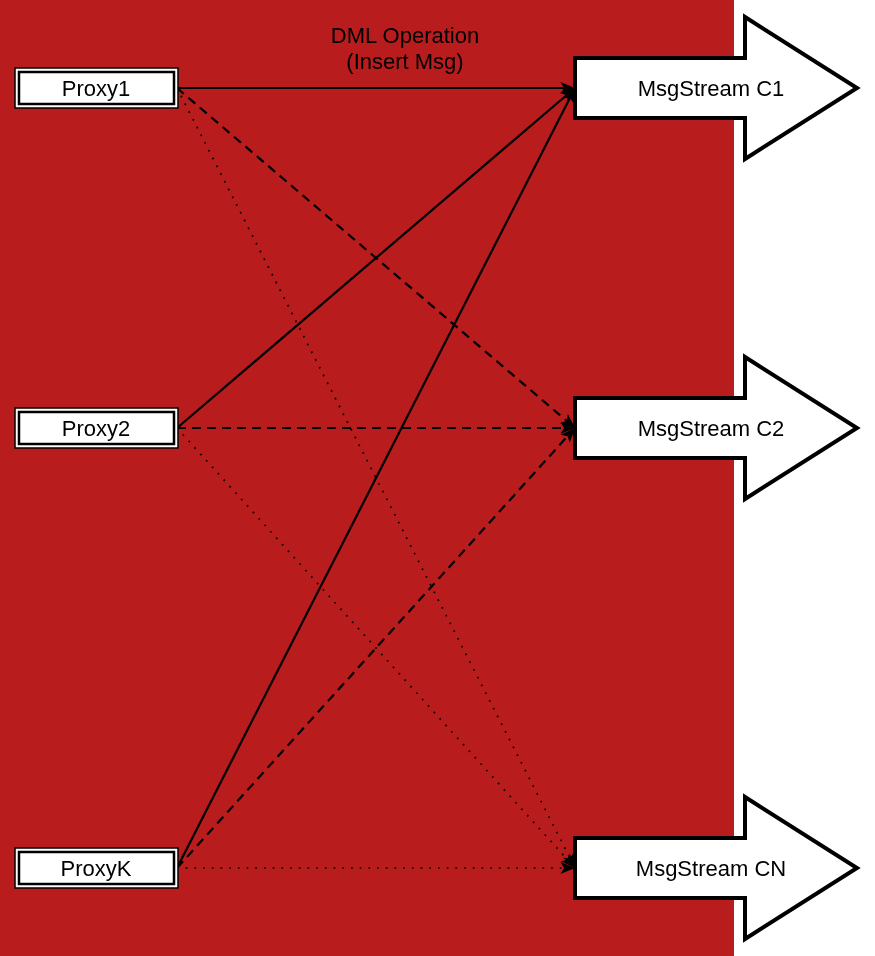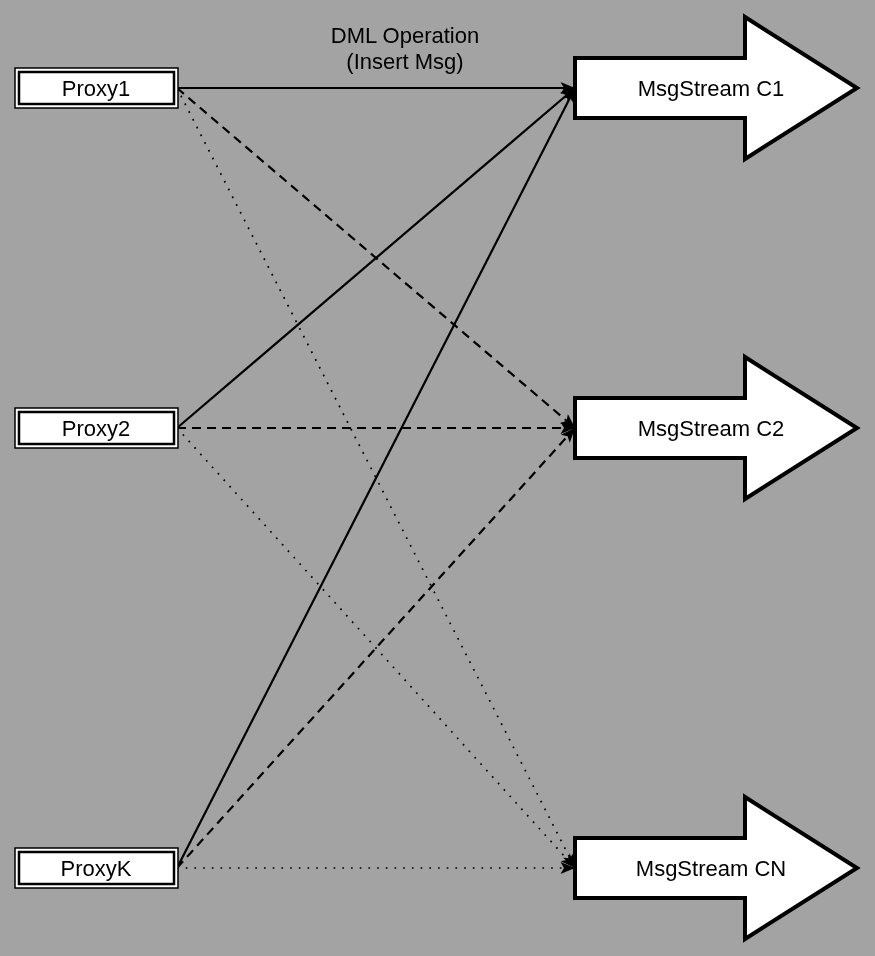--- a/index.html
+++ b/index.html
@@ -1,16 +1,16 @@
 <!DOCTYPE html>
 <html><head>
 <meta charset="utf-8">
 <style>
   html, body { margin: 0; padding: 0; background: #ffffff; }
-  .page { width: 875px; height: 956px; position: relative; background: #a3a3a3; }
+  .page { width: 734px; height: 956px; position: relative; background: #b91c1c; }
   svg { display: block; }
   .lbl {
     font-family: "Liberation Sans", sans-serif;
     font-size: 22px;
     fill: #000000;
     text-anchor: middle;
   }
   .node-shape { fill: #ffffff; stroke: #000000; }
   .big-arrow  { stroke-width: 4; stroke-linejoin: miter; }
   .box-outer  { stroke-width: 1.5; }

